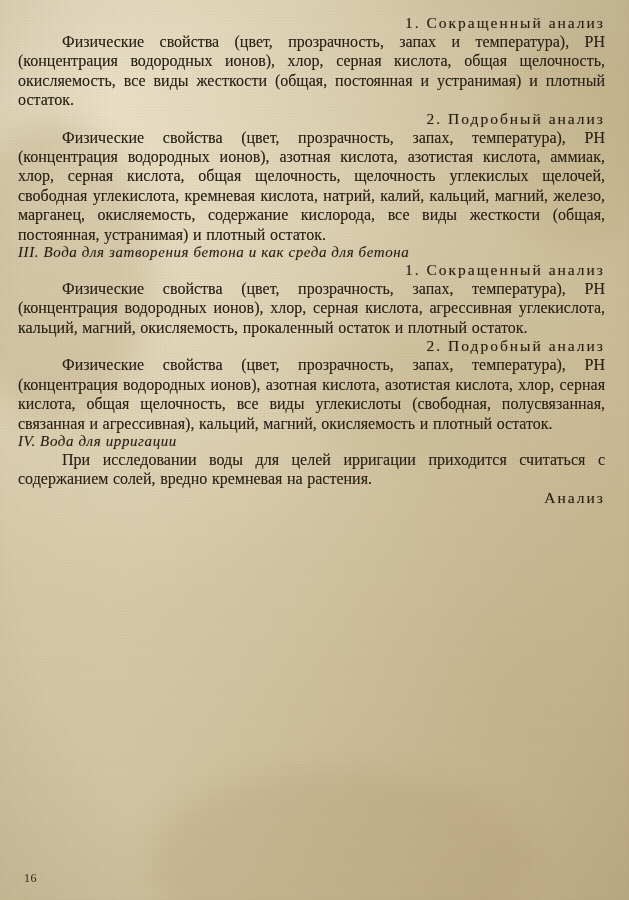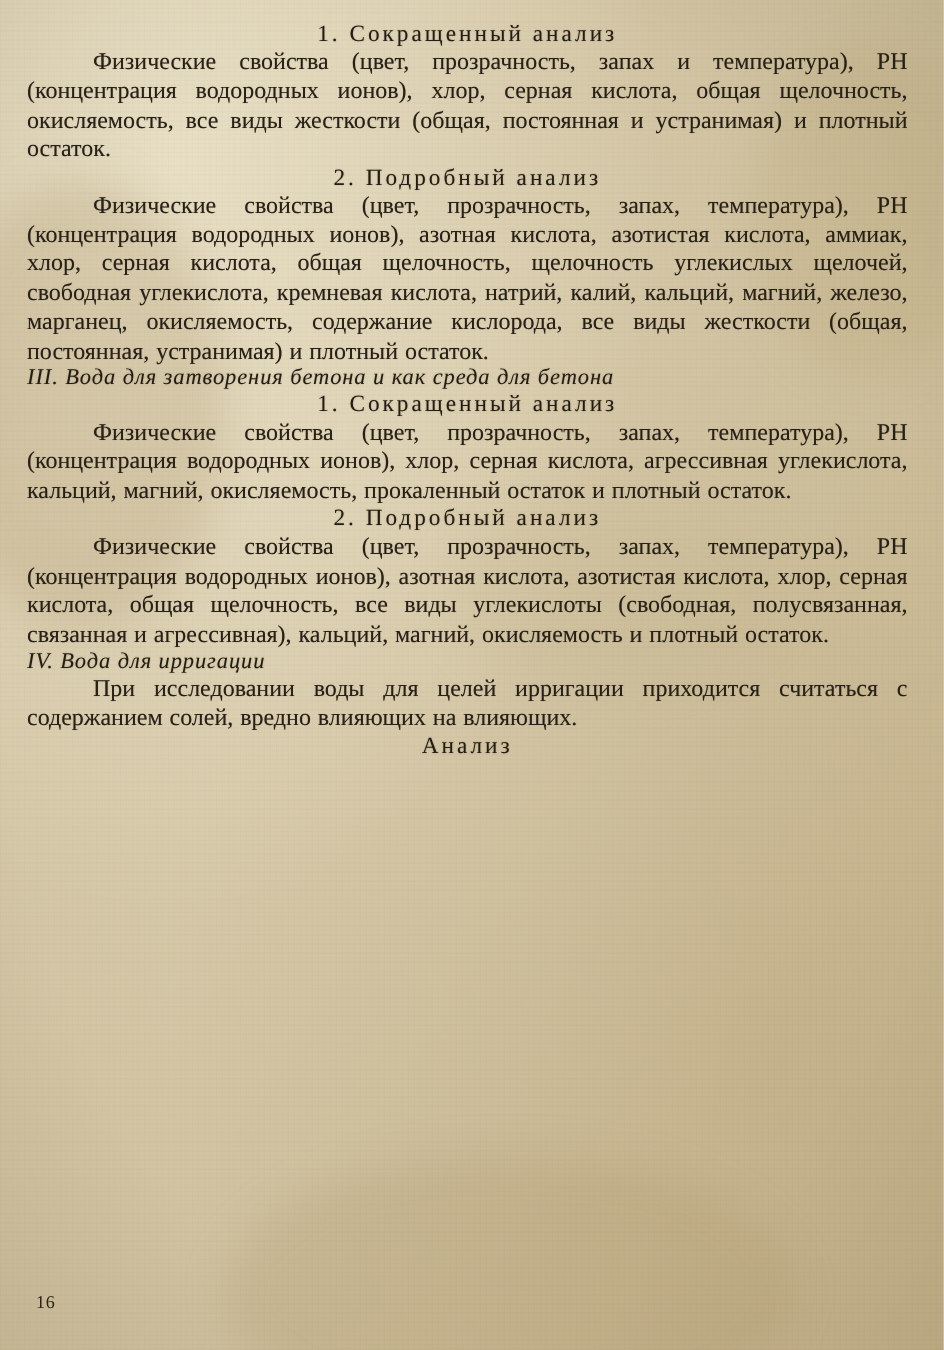--- a/index.html
+++ b/index.html
@@ -48,21 +48,21 @@
   .page {
     position: absolute;
     inset: 0;
     padding: 14px 24px 0 18px;
     box-sizing: border-box;
   }
 
   h2.heading {
     font-size: 15.5px;
     font-weight: normal;
-    text-align: center;
+    text-align: right;
     letter-spacing: 2.0px;
     margin: 0;
     color: #221c14;
     text-shadow: 0 0 1px rgba(60,45,25,0.35);
   }
   h2.heading-italic {
     font-size: 15px;
     font-weight: normal;
     font-style: italic;
     text-align: left;
@@ -81,21 +81,21 @@
     text-shadow: 0 0 0.6px rgba(55,42,22,0.4);
     word-spacing: 0.6px;
   }
 
   .sp-h-before { margin-top: 24px; }
   .sp-h-after  { margin-top: 16px; }
 
   .folio {
     position: absolute;
     left: 24px;
-    bottom: 24px;
+    bottom: 14px;
     font-size: 12px;
     color: #2b2418;
     letter-spacing: 0.5px;
   }
   .ink-dark { color: #1d1810; }
 </style>
 </head>
 <body>
 
 <div class="paper"></div>
@@ -114,20 +114,20 @@
 
   <h2 class="heading-italic sp-h-before">III. Вода для затворения бетона и как среда для бетона</h2>
 
   <h2 class="heading sp-h-before">1. Сокращенный анализ</h2>
   <p class="para sp-h-after">Физические свойства (цвет, прозрачность, запах, температура), РН (концентрация водородных ионов), хлор, серная кислота, агрессивная углекислота, кальций, магний, окисляемость, прокаленный остаток и плотный остаток.</p>
 
   <h2 class="heading sp-h-before">2. Подробный анализ</h2>
   <p class="para sp-h-after ink-dark">Физические свойства (цвет, прозрачность, запах, температура), РН (концентрация водородных ионов), азотная кислота, азотистая кислота, хлор, серная кислота, общая щелочность, все виды углекислоты (свободная, полусвязанная, связанная и агрессивная), кальций, магний, окисляемость и плотный остаток.</p>
 
   <h2 class="heading-italic sp-h-before">IV. Вода для ирригации</h2>
-  <p class="para sp-h-after">При исследовании воды для целей ирригации приходится считаться с содержанием солей, вредно влияющих на влияющих.</p>
+  <p class="para sp-h-after">При исследовании воды для целей ирригации приходится считаться с содержанием солей, вредно кремневая на растения.</p>
 
   <h2 class="heading sp-h-before">Анализ</h2>
 
   <div class="folio">16</div>
 </div>
 
 <div class="grain"></div>
 
 </body></html>

